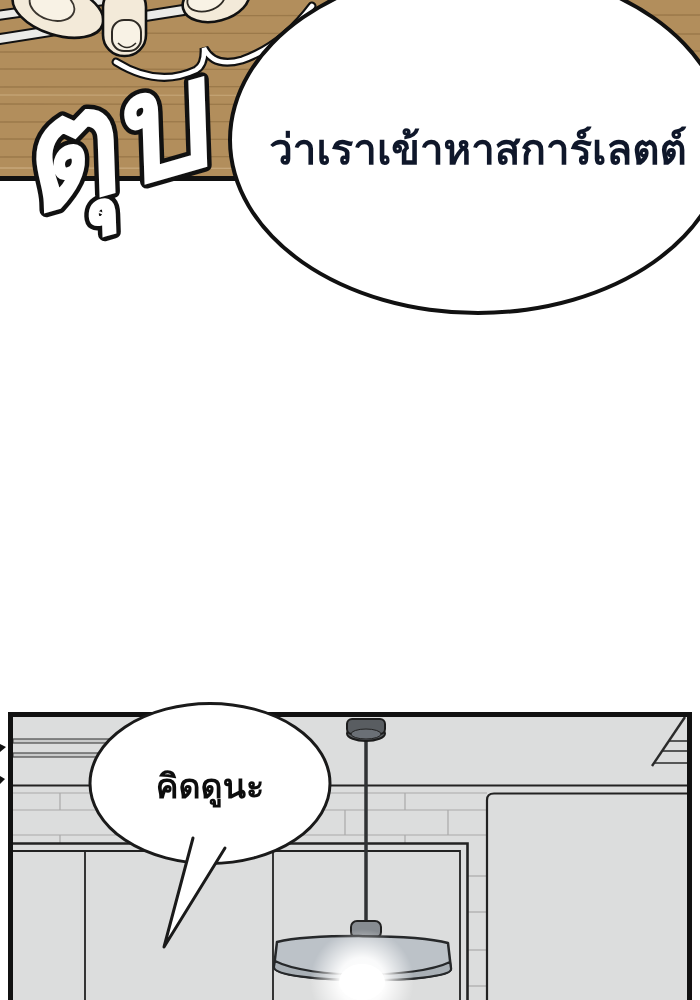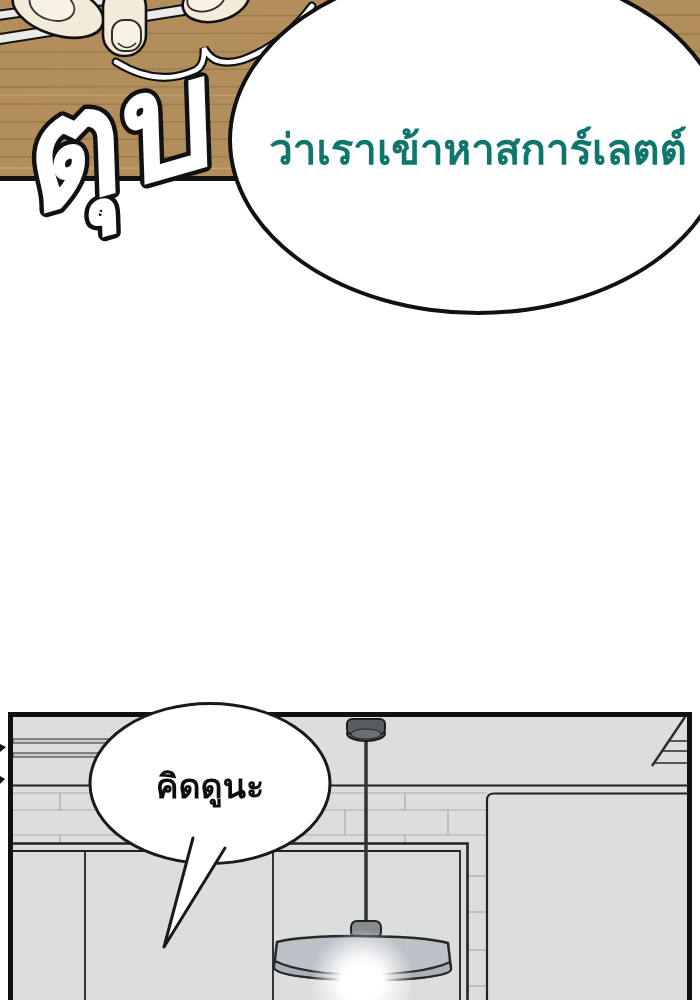--- a/index.html
+++ b/index.html
@@ -13,21 +13,21 @@
   #bottom-art{top:698px;}
   .bubble1{
     position:absolute;left:228px;top:-35px;width:500px;height:350px;
     background:#ffffff;border:4px solid #111;border-radius:50%;
     box-sizing:border-box;
     display:flex;flex-direction:column;align-items:center;justify-content:center;
     text-align:center;z-index:3;
   }
   .bubble1 .line{
     transform:translateY(10px);
-    font-size:42px;font-weight:600;color:#0f766e;line-height:1.52;
+    font-size:42px;font-weight:600;color:#0f172a;line-height:1.52;
     white-space:nowrap;letter-spacing:0px;
   }
   text{font-family:"DejaVu Sans","Liberation Sans",sans-serif;}
 </style>
 </head>
 <body>
 
 <svg id="top-art" width="700" height="320" viewBox="0 0 700 320">
 
   <rect x="0" y="0" width="700" height="176" fill="#b28e5c"></rect>

